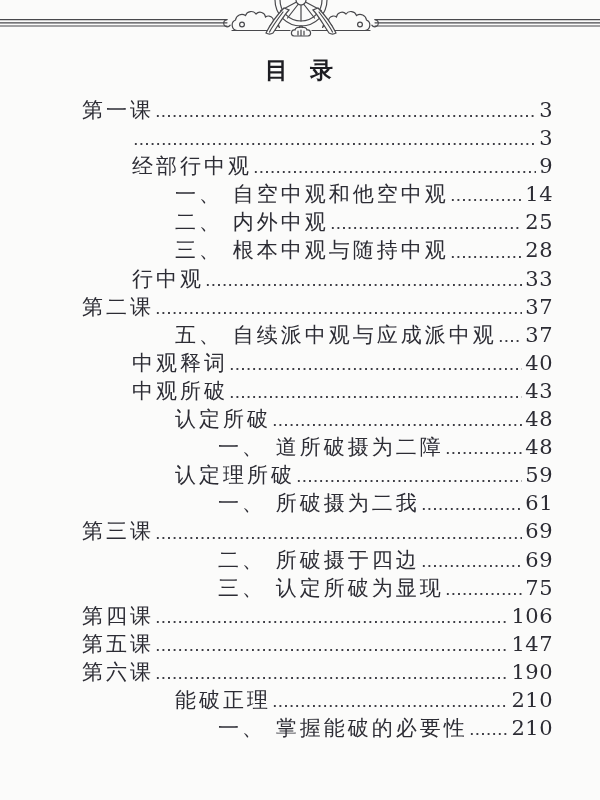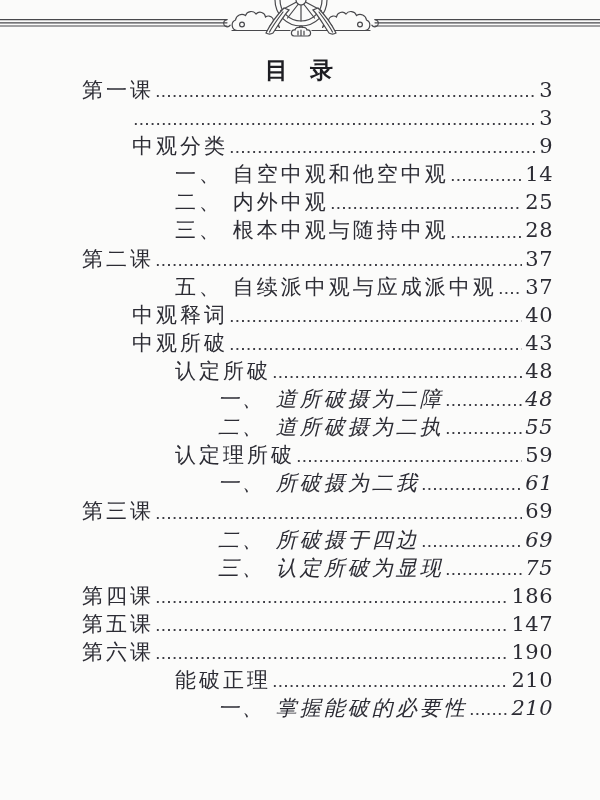--- a/index.html
+++ b/index.html
@@ -23,38 +23,38 @@
     width: 600px;
     text-align: center;
     font-size: 23px;
     font-weight: bold;
     letter-spacing: 2px;
     word-spacing: 10px;
     color: #1d1d22;
   }
   .toc {
     position: absolute;
-    top: 76px; left: 82px;
+    top: 96px; left: 82px;
     width: 471px;
   }
   .row {
     display: flex;
     align-items: baseline;
     height: 28.1px;
     line-height: 28.1px;
     font-size: 21px;
   }
   .row .label {
     white-space: pre;
     letter-spacing: 3px;
   }
   .lvl0 { padding-left: 0; }
   .lvl1 { padding-left: 50px; }
   .lvl2 { padding-left: 93px; }
-  .lvl3 { padding-left: 136px; font-style: italic; }
+  .lvl3 { padding-left: 136px; }
   .leader {
     flex: 1 1 auto;
     align-self: flex-end;
     height: 6px;
     margin: 0 3px 5px 1px;
     background-image: radial-gradient(circle, #3d3d44 1.1px, rgba(0,0,0,0) 1.45px);
     background-size: 5.6px 6px;
     background-position: left bottom;
     background-repeat: repeat-x;
   }
@@ -137,39 +137,44 @@
       <div class="row lvl0">
         <span class="label">第一课</span>
         <span class="leader"></span>
         <span class="pg">3</span>
       </div>
       <div class="row lvl1">
         <span class="leader"></span>
         <span class="pg">3</span>
       </div>
       <div class="row lvl1">
-        <span class="label">中观分类</span>
+        <span class="label">经部行中观</span>
         <span class="leader"></span>
         <span class="pg">9</span>
       </div>
       <div class="row lvl2">
         <span class="label">一、 自空中观和他空中观</span>
         <span class="leader"></span>
         <span class="pg">14</span>
       </div>
       <div class="row lvl2">
         <span class="label">二、 内外中观</span>
         <span class="leader"></span>
         <span class="pg">25</span>
       </div>
       <div class="row lvl2">
         <span class="label">三、 根本中观与随持中观</span>
         <span class="leader"></span>
         <span class="pg">28</span>
       </div>
+      <div class="row lvl1">
+        <span class="label">行中观</span>
+        <span class="leader"></span>
+        <span class="pg">33</span>
+      </div>
       <div class="row lvl0">
         <span class="label">第二课</span>
         <span class="leader"></span>
         <span class="pg">37</span>
       </div>
       <div class="row lvl2">
         <span class="label">五、 自续派中观与应成派中观</span>
         <span class="leader"></span>
         <span class="pg">37</span>
       </div>
@@ -186,25 +191,20 @@
       <div class="row lvl2">
         <span class="label">认定所破</span>
         <span class="leader"></span>
         <span class="pg">48</span>
       </div>
       <div class="row lvl3">
         <span class="label">一、 道所破摄为二障</span>
         <span class="leader"></span>
         <span class="pg">48</span>
       </div>
-      <div class="row lvl3">
-        <span class="label">二、 道所破摄为二执</span>
-        <span class="leader"></span>
-        <span class="pg">55</span>
-      </div>
       <div class="row lvl2">
         <span class="label">认定理所破</span>
         <span class="leader"></span>
         <span class="pg">59</span>
       </div>
       <div class="row lvl3">
         <span class="label">一、 所破摄为二我</span>
         <span class="leader"></span>
         <span class="pg">61</span>
       </div>
@@ -219,21 +219,21 @@
         <span class="pg">69</span>
       </div>
       <div class="row lvl3">
         <span class="label">三、 认定所破为显现</span>
         <span class="leader"></span>
         <span class="pg">75</span>
       </div>
       <div class="row lvl0">
         <span class="label">第四课</span>
         <span class="leader"></span>
-        <span class="pg">186</span>
+        <span class="pg">106</span>
       </div>
       <div class="row lvl0">
         <span class="label">第五课</span>
         <span class="leader"></span>
         <span class="pg">147</span>
       </div>
       <div class="row lvl0">
         <span class="label">第六课</span>
         <span class="leader"></span>
         <span class="pg">190</span>

